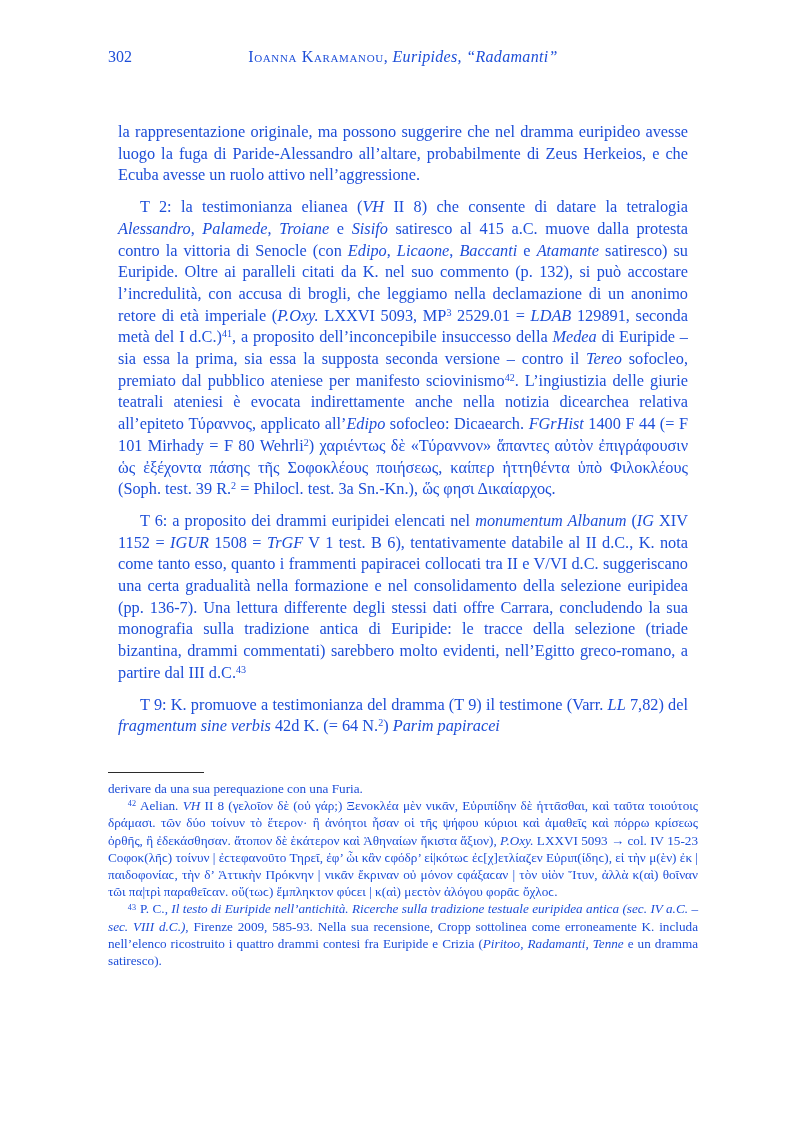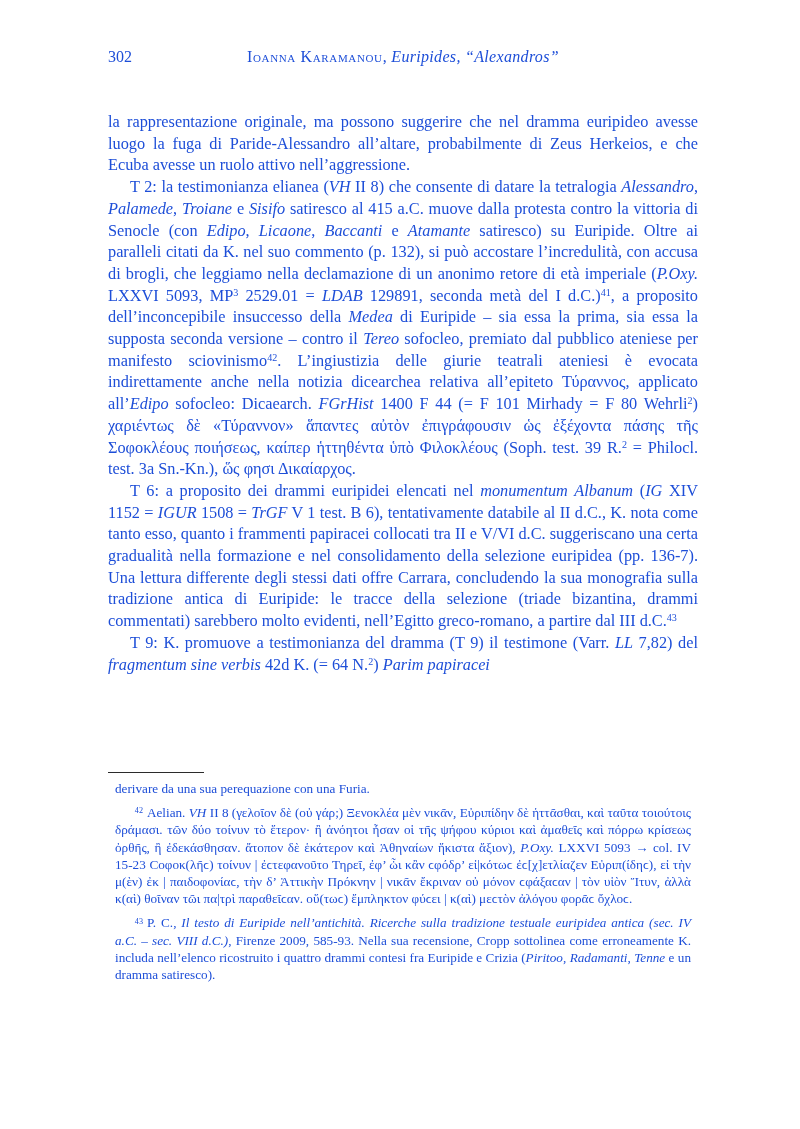--- a/index.html
+++ b/index.html
@@ -31,38 +31,38 @@
   .body-text {
     position: absolute;
     top: 111px;
     left: 108px;
     width: 590px;
     font-size: 16.3px;
     line-height: 21.7px;
     text-align: justify;
     text-justify: inter-word;
   }
-  .para { margin: 0; }
+  .para { margin: 10px; }
   .para.indent { text-indent: 1.35em; }
   
   .footnotes {
     position: absolute;
     top: 772px;
     left: 108px;
     width: 590px;
     font-size: 13.2px;
     line-height: 17.2px;
     text-align: justify;
   }
   .fn-rule {
     width: 96px;
     border-top: 1.4px solid #2b2b2b;
     margin: 0 0 7px 0;
   }
-  .fn { margin: 7px; }
+  .fn { margin: 0; }
   .fn.indent { text-indent: 1.5em; }
   .fn-marker { margin-right: 4px; }
   
   .footer {
     position: absolute;
     top: 1062px;
     left: 108px;
     width: 590px;
     display: flex;
     justify-content: space-between;
@@ -80,21 +80,21 @@
     top: -0.48em;
   }
 </style>
 </head>
 <body>
 
 <div class="page">
 
   <div class="header">
     <span class="folio">302</span>
-    <span class="running-title"><span class="seg-sc">Ioanna Karamanou</span>, <span class="seg-i">Euripides, “Alexandros”</span></span>
+    <span class="running-title"><span class="seg-sc">Ioanna Karamanou</span>, <span class="seg-i">Euripides, “Radamanti”</span></span>
   </div>
 
   <div class="body-text">
     <p class="para">la rappresentazione originale, ma possono suggerire che nel dramma euripideo avesse luogo la fuga di Paride-Alessandro all’altare, probabilmente di Zeus Herkeios, e che Ecuba avesse un ruolo attivo nell’aggressione.</p>
     <p class="para indent">T 2: la testimonianza elianea (<span class="seg-i">VH</span> II 8) che consente di datare la tetralogia <span class="seg-i">Alessandro</span>, <span class="seg-i">Palamede</span>, <span class="seg-i">Troiane</span> e <span class="seg-i">Sisifo</span> satiresco al 415 a.C. muove dalla protesta contro la vittoria di Senocle (con <span class="seg-i">Edipo</span>, <span class="seg-i">Licaone</span>, <span class="seg-i">Baccanti</span> e <span class="seg-i">Atamante</span> satiresco) su Euripide. Oltre ai paralleli citati da K. nel suo commento (p. 132), si può accostare l’incredulità, con accusa di brogli, che leggiamo nella declamazione di un anonimo retore di età imperiale (<span class="seg-i">P.Oxy.</span> LXXVI 5093, MP<sup class="seg-sup">3</sup> 2529.01 = <span class="seg-i">LDAB</span> 129891, seconda metà del I d.C.)<sup class="seg-sup">41</sup>, a proposito dell’inconcepibile insuccesso della <span class="seg-i">Medea</span> di Euripide – sia essa la prima, sia essa la supposta seconda versione – contro il <span class="seg-i">Tereo</span> sofocleo, premiato dal pubblico ateniese per manifesto sciovinismo<sup class="seg-sup">42</sup>. L’ingiustizia delle giurie teatrali ateniesi è evocata indirettamente anche nella notizia dicearchea relativa all’epiteto Τύραννος, applicato all’<span class="seg-i">Edipo</span> sofocleo: Dicaearch. <span class="seg-i">FGrHist</span> 1400 F 44 (= F 101 Mirhady = F 80 Wehrli<sup class="seg-sup">2</sup>) χαριέντως δὲ «Τύραννον» ἅπαντες αὐτὸν ἐπιγράφουσιν ὡς ἐξέχοντα πάσης τῆς Σοφοκλέους ποιήσεως, καίπερ ἡττηθέντα ὑπὸ Φιλοκλέους (Soph. test. 39 R.<sup class="seg-sup">2</sup> = Philocl. test. 3a Sn.-Kn.), ὥς φησι Δικαίαρχος.</p>
     <p class="para indent">T 6: a proposito dei drammi euripidei elencati nel <span class="seg-i">monumentum Albanum</span> (<span class="seg-i">IG</span> XIV 1152 = <span class="seg-i">IGUR</span> 1508 = <span class="seg-i">TrGF</span> V 1 test. B 6), tentativamente databile al II d.C., K. nota come tanto esso, quanto i frammenti papiracei collocati tra II e V/VI d.C. suggeriscano una certa gradualità nella formazione e nel consolidamento della selezione euripidea (pp. 136-7). Una lettura differente degli stessi dati offre Carrara, concludendo la sua monografia sulla tradizione antica di Euripide: le tracce della selezione (triade bizantina, drammi commentati) sarebbero molto evidenti, nell’Egitto greco-romano, a partire dal III d.C.<sup class="seg-sup">43</sup></p>
     <p class="para indent">T 9: K. promuove a testimonianza del dramma (T 9) il testimone (Varr. <span class="seg-i">LL</span> 7,82) del <span class="seg-i">fragmentum sine verbis</span> 42d K. (= 64 N.<sup class="seg-sup">2</sup>) <span class="seg-i">Parim papiracei</span></p>
   </div>
 
   <div class="footnotes">

